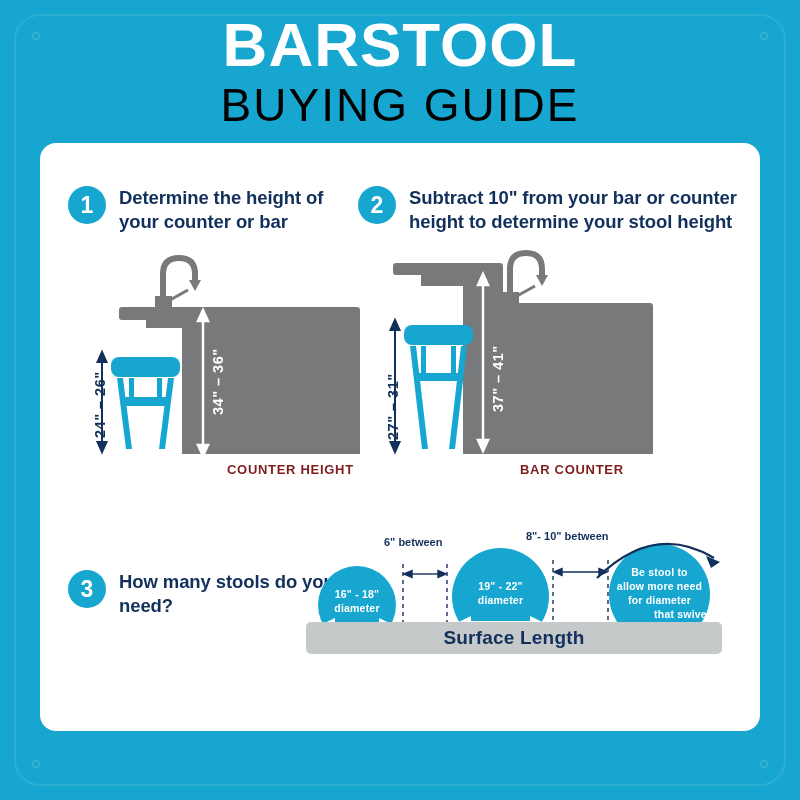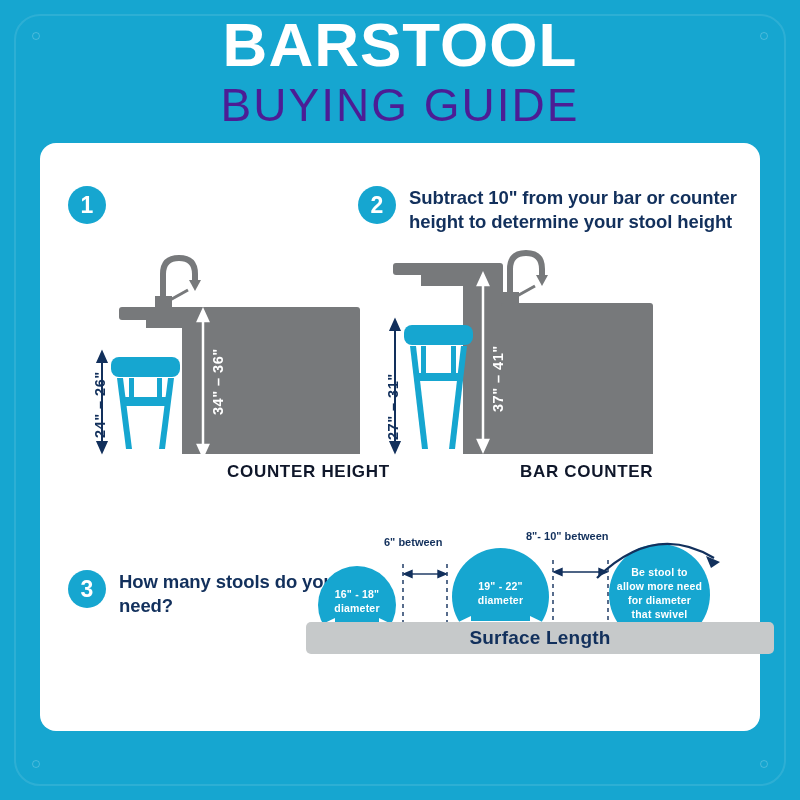--- a/index.html
+++ b/index.html
@@ -54,21 +54,21 @@
     letter-spacing: 1px;
     color: #ffffff;
     line-height: 1.0;
     font-family: "Liberation Sans", sans-serif;
   }
   .title-sub {
     margin-top: 6px;
     font-size: 46px;
     font-weight: normal;
     letter-spacing: 2px;
-    color: #4c1d95;
+    color: #000000;
     line-height: 1.0;
     font-family: "Liberation Sans", sans-serif;
   }
 
   
   .card {
     position: absolute;
     left: 40px;
     top: 143px;
     width: 720px;
@@ -109,22 +109,22 @@
   .step2 { left: 358px; top: 186px; width: 400px; }
   .step3 { left: 68px;  top: 570px; width: 280px; }
 
   
   .diagram { position: absolute; }
   .d1 { left: 100px; top: 250px; width: 290px; height: 235px; }
   .d2 { left: 393px; top: 250px; width: 300px; height: 235px; }
 
   .zone-label {
     position: absolute;
-    color: #0f172a;
-    font-size: 17px;
+    color: #7f1d1d;
+    font-size: 13px;
     font-weight: bold;
     letter-spacing: 0.7px;
     white-space: nowrap;
   }
 
   
   .vlabel {
     position: absolute;
     font-weight: bold;
     font-size: 14.5px;
@@ -188,20 +188,21 @@
 
   <div class="header">
     <div class="title-main">BARSTOOL</div>
     <div class="title-sub">BUYING GUIDE</div>
   </div>
 
   <div class="card"></div>
 
   <div class="step step1">
     <div class="step-badge">1</div>
+    <div class="step-text">Determine the height of your counter or bar</div>
   </div>
 
   <div class="step step2">
     <div class="step-badge">2</div>
     <div class="step-text">Subtract 10" from your bar or counter height to determine your stool height</div>
   </div>
 
   <div class="step step3">
     <div class="step-badge">3</div>
     <div class="step-text">How many stools do you need?</div>
@@ -344,26 +345,26 @@
         <polygon points="4,22 12,18.5 12,25.5"></polygon>
         <polygon points="57,22 49,18.5 49,25.5"></polygon>
       </g>
     </svg>
     <div class="gap-label" style="left:208px; top:2px;">8"- 10" between</div>
 
     <div class="circ" style="left:291px; top:16px; width:101px; height:101px;">
       <div class="circ-txt" style="top:22px;">Be stool to</div>
       <div class="circ-txt" style="top:36px;">allow more need</div>
       <div class="circ-txt" style="top:50px;">for diameter</div>
-      <div class="circ-txt" style="top:64px;">that swivel</div>
+      <div class="circ-txt" style="top:64px;text-align:right;">that swivel</div>
     </div>
 
     <svg style="position:absolute; left:276px; top:-4px;" width="136" height="62">
       <path d="M3 54 Q60 -2 120 34" stroke="#12305c" stroke-width="2.3" fill="none"></path>
       <polygon points="126,38 112,32 117,44" fill="#12305c"></polygon>
     </svg>
 
-    <div class="surface-bar" style="left:-12px; top:94px; width:468px; height:32px;">
+    <div class="surface-bar" style="left:-12px; top:94px; width:416px; height:32px;">
       <span>Surface Length</span>
     </div>
   </div>
 
 </div>
 
 </body></html>

